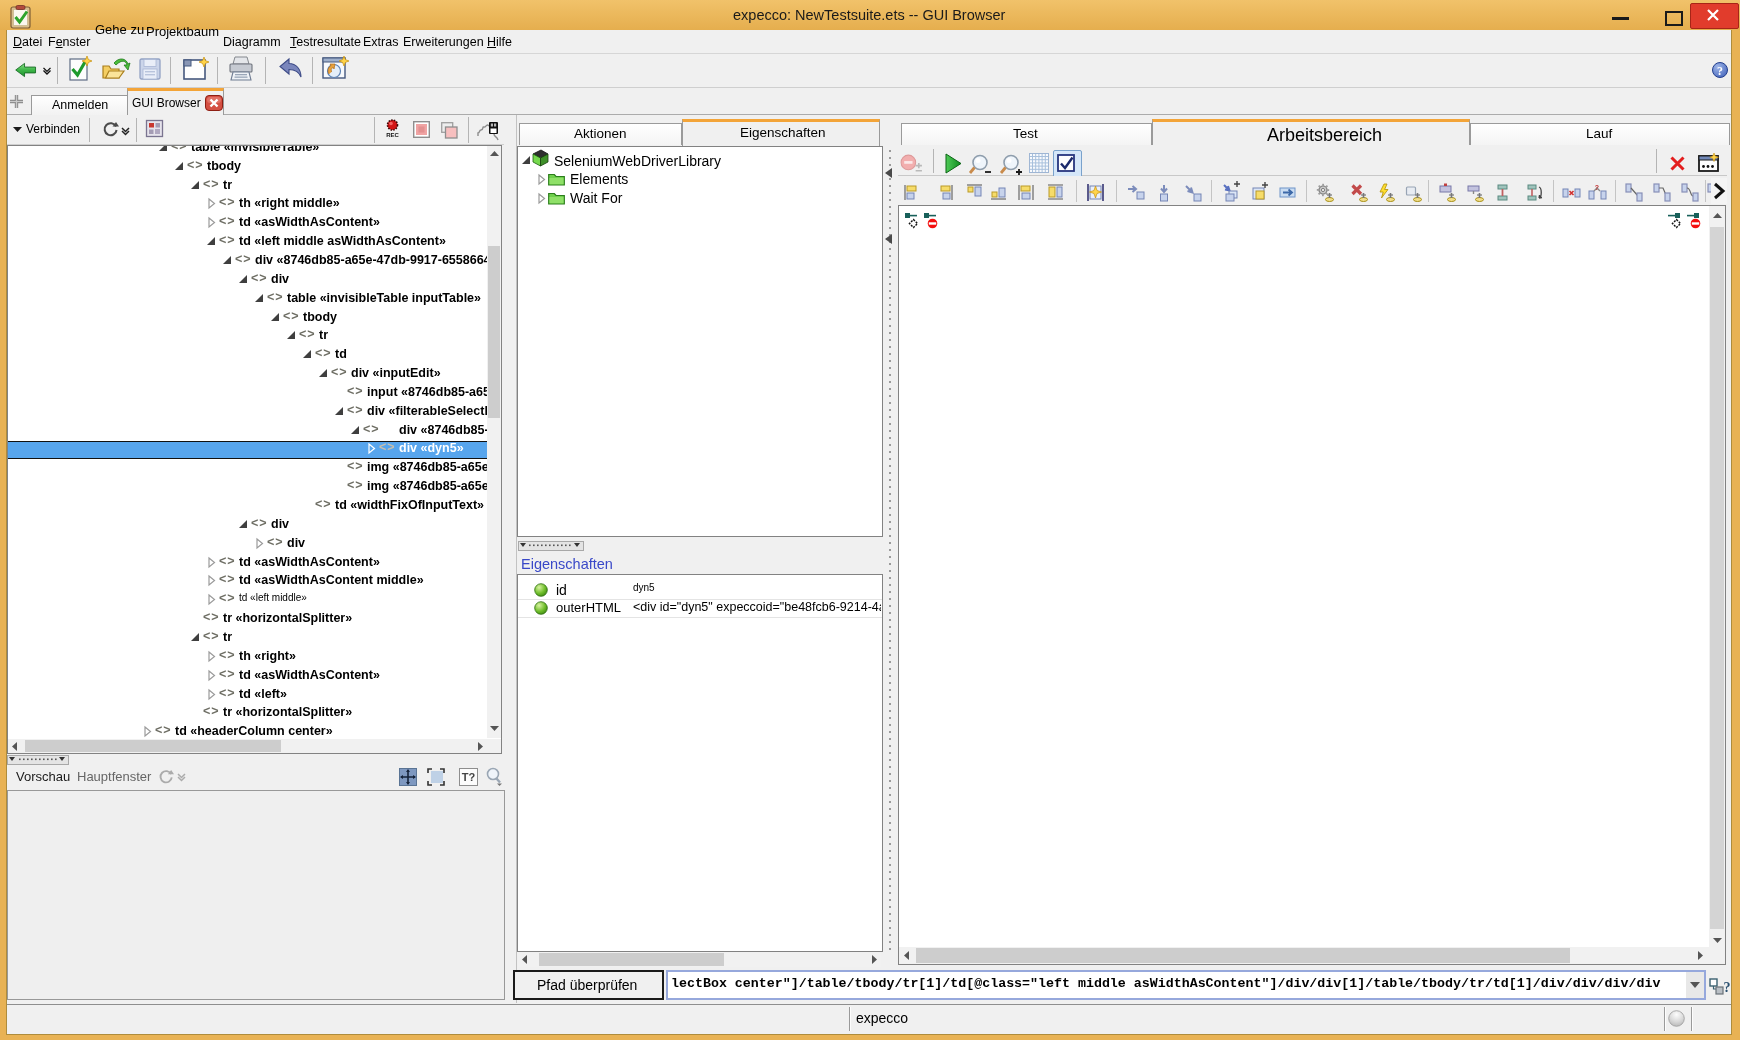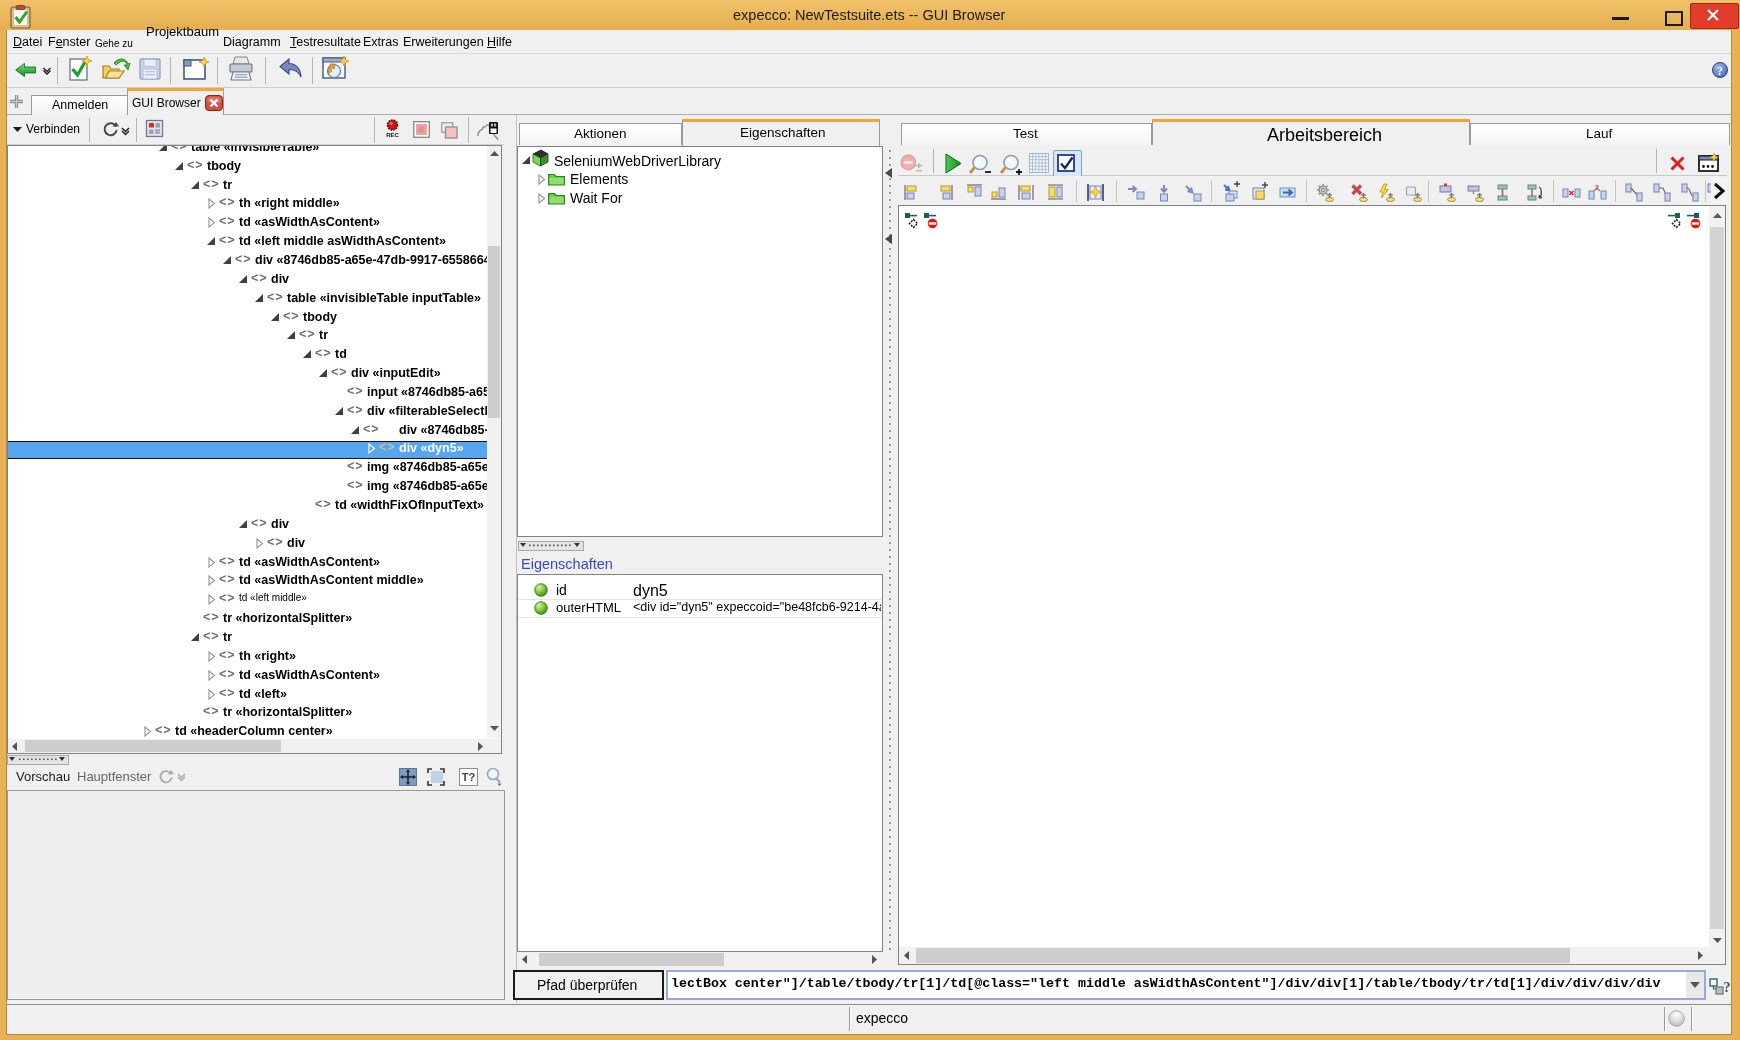--- a/index.html
+++ b/index.html
@@ -22,21 +22,21 @@
 <div class="t" style="left:733px;top:7px;font-size:14.5px;color:#1A1A1A">expecco: NewTestsuite.ets -- GUI Browser</div>
 <div class="a" style="left:1612px;top:17px;width:17px;height:3px;background:#1A1A1A"></div>
 <div class="a" style="left:1665px;top:11px;width:14px;height:11px;border:2px solid #1A1A1A"></div>
 <div class="a" style="left:1690px;top:3px;width:47px;height:24px;background:#E13C2C;border:1px solid #A72517;border-radius:2px"></div>
 <svg class="a" style="left:1706px;top:9px" width="14" height="13">
     <path d="M2 1 L12 11 M12 1 L2 11" stroke="#fff" stroke-width="2.2"></path>
   </svg>
 <div class="a gray" style="left:7px;top:30px;width:1724px;height:23px;border-bottom:1px solid #D6D6D6"></div>
 <div class="t" style="left:13px;top:34.5px;font-size:12.5px"><u style="text-decoration:underline">D</u>atei</div>
 <div class="t" style="left:48px;top:34.5px;font-size:12.5px">F<u style="text-decoration:underline">e</u>nster</div>
-<div class="t" style="left:95px;top:38px;font-size:10px">Gehe zu</div>
+<div class="t" style="left:95px;top:22px;font-size:13px">Gehe zu</div>
 <div class="t" style="left:146px;top:24px;font-size:13px">Projektbaum</div>
 <div class="t" style="left:223px;top:34.5px;font-size:12.5px">Diagramm</div>
 <div class="t" style="left:290px;top:34.5px;font-size:12.5px"><u style="text-decoration:underline">T</u>estresultate</div>
 <div class="t" style="left:363px;top:34.5px;font-size:12.5px">Extras</div>
 <div class="t" style="left:403px;top:34.5px;font-size:12.5px">Erweiterungen</div>
 <div class="t" style="left:487px;top:34.5px;font-size:12.5px"><u style="text-decoration:underline">H</u>ilfe</div>
 <div class="a gray" style="left:7px;top:54px;width:1724px;height:33px;border-bottom:1px solid #CFCFCF"></div>
 <div class="sep" style="left:57px;top:57px;height:27px"></div>
 <div class="sep" style="left:170px;top:57px;height:27px"></div>
 <div class="sep" style="left:217px;top:57px;height:27px"></div>
@@ -437,21 +437,21 @@
 <defs>
       <radialGradient id="sg1" cx="0.35" cy="0.3" r="0.85">
         <stop offset="0" stop-color="#D8F2A2"></stop>
         <stop offset="0.55" stop-color="#6FBE2A"></stop>
         <stop offset="1" stop-color="#317A0C"></stop>
       </radialGradient>
     </defs>
 <circle cx="7" cy="7" r="6.3" fill="url(#sg1)" stroke="#2E6E10" stroke-width="0.8"></circle>
 </svg>
 <div class="t" style="left:556px;top:582px;font-size:14px">id</div>
-<div class="t" style="left:633px;top:582px;font-size:16px">dyn5</div>
+<div class="t" style="left:633px;top:582px;font-size:10px">dyn5</div>
 <div class="a" style="left:518px;top:598.5px;width:364px;height:1px;background:#E4E4E4"></div>
 <svg class="a" style="left:534px;top:601px" width="14" height="14">
 <defs>
       <radialGradient id="sg2" cx="0.35" cy="0.3" r="0.85">
         <stop offset="0" stop-color="#D8F2A2"></stop>
         <stop offset="0.55" stop-color="#6FBE2A"></stop>
         <stop offset="1" stop-color="#317A0C"></stop>
       </radialGradient>
     </defs>
 <circle cx="7" cy="7" r="6.3" fill="url(#sg2)" stroke="#2E6E10" stroke-width="0.8"></circle>

